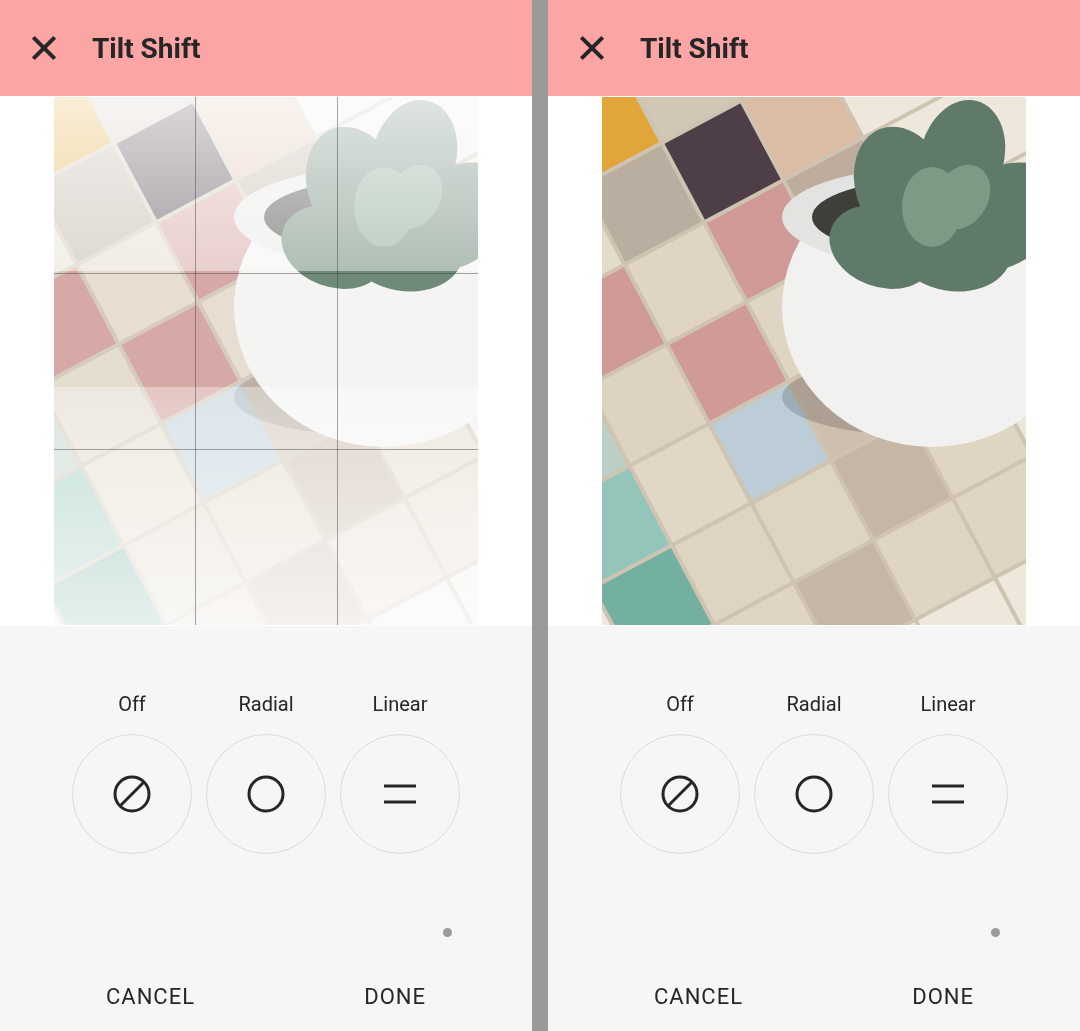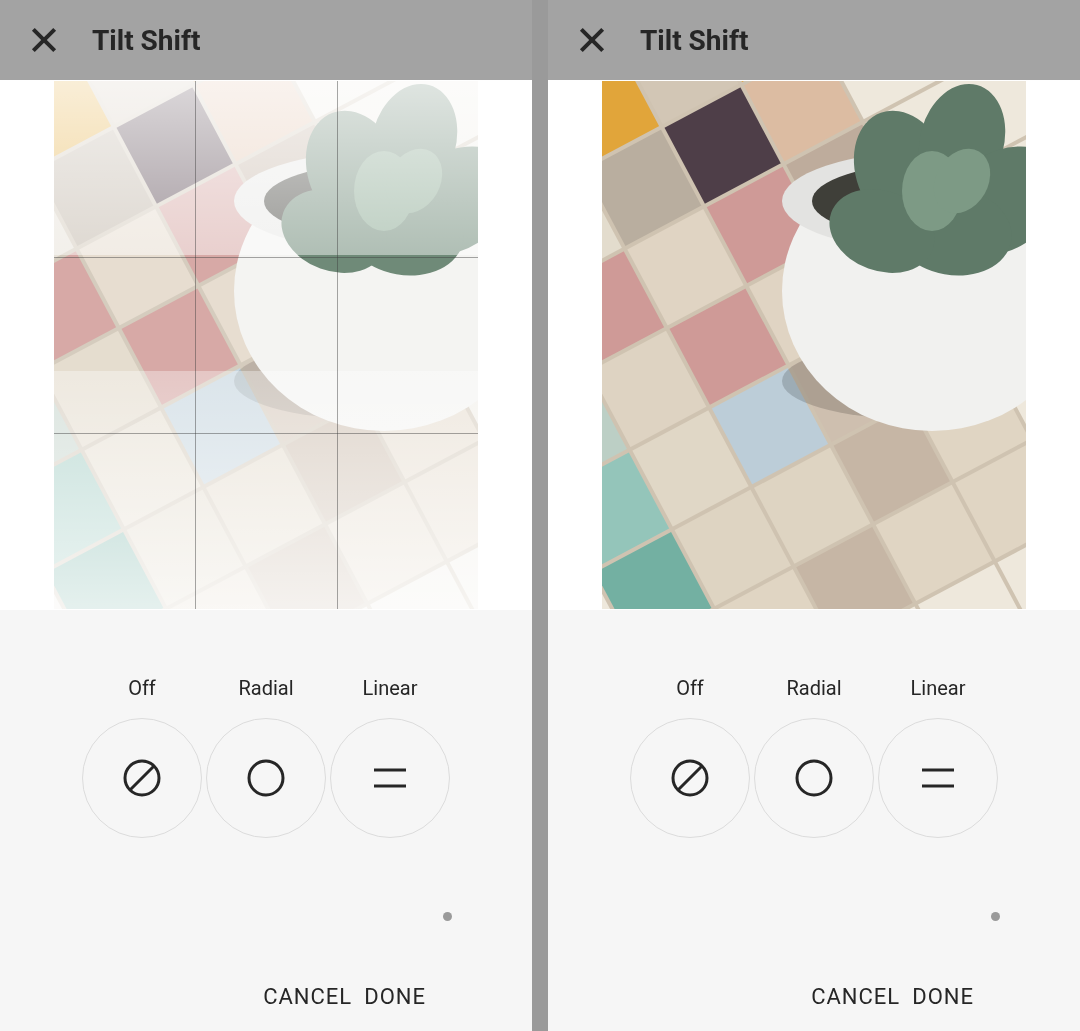--- a/index.html
+++ b/index.html
@@ -2,21 +2,21 @@
 <html><head>
 <meta charset="utf-8">
 <style>
   html,body{margin:0;padding:0;font-family:-apple-system,BlinkMacSystemFont,"Segoe UI",Roboto,Helvetica,Arial,sans-serif;background:#fff;color:#262626;}
   .stage{width:1080px;height:1031px;position:relative;overflow:hidden;}
   .split{display:flex;width:100%;height:100%;}
   .divider{width:16px;background:#9a9a9a;flex:0 0 16px;}
   .pane{flex:1 1 0;display:flex;flex-direction:column;background:#fff;min-width:0;}
 
   
-  .header{height:80px;display:flex;align-items:center;padding:0 24px;background:#a3a3a3;}
+  .header{height:80px;display:flex;align-items:center;padding:8px 24px;background:#fca5a5;}
   .close-btn{width:40px;height:40px;display:flex;align-items:center;justify-content:center;cursor:pointer;}
   .close-btn svg{width:32px;height:32px;stroke:#262626;stroke-width:3;}
   .title{font-size:28px;font-weight:700;margin-left:28px;}
 
   
   .image-area{flex:0 0 530px;background:#fff;display:flex;align-items:center;justify-content:center;}
   .photo{position:relative;width:424px;height:528px;overflow:hidden;}
   .photo svg{width:100%;height:100%;display:block;}
   .grid-overlay{position:absolute;inset:0;}
   .grid-overlay .gl{position:absolute;background:rgba(60,60,60,0.45);}
@@ -27,30 +27,30 @@
   .grid-overlay .h2{top:66.666%;left:0;right:0;height:1px;}
   
   .mask-veil{position:absolute;inset:0;pointer-events:none;}
   .mask-veil .band-top{position:absolute;left:0;right:0;top:0;height:33%;
     background:linear-gradient(to bottom,rgba(255,255,255,0.78),rgba(255,255,255,0.45));}
   .mask-veil .band-bottom{position:absolute;left:0;right:0;bottom:0;height:45%;
     background:linear-gradient(to top,rgba(255,255,255,0.78),rgba(255,255,255,0.35));}
 
   
   .controls{flex:1 1 auto;background:#f6f6f6;display:flex;flex-direction:column;align-items:center;justify-content:flex-start;padding-top:66px;position:relative;}
-  .row{display:flex;gap:4px;}
+  .row{display:flex;gap:14px;}
   .ctrl{display:flex;flex-direction:column;align-items:center;}
   .ctrl-label{font-size:20px;color:#262626;margin-bottom:18px;}
   .ctrl-circle{width:118px;height:118px;border-radius:50%;border:1px solid #dcdcdc;background:#f6f6f6;display:flex;align-items:center;justify-content:center;cursor:pointer;}
   .ctrl-circle svg{width:44px;height:44px;stroke:#262626;stroke-width:3;fill:none;}
   .dot-row{position:absolute;top:302px;left:0;right:0;display:flex;justify-content:flex-end;padding-right:80px;}
   .dot{width:9px;height:9px;border-radius:50%;background:#9a9a9a;}
 
   
-  .footer{height:70px;display:flex;align-items:center;justify-content:flex-end;padding:0 100px;background:#f6f6f6;}
+  .footer{height:70px;display:flex;align-items:center;justify-content:space-between;padding:0 100px;background:#f6f6f6;}
   .footer button{background:none;border:none;font-size:22px;letter-spacing:1px;color:#262626;cursor:pointer;font-family:inherit;}
   .footer .done{font-weight:400;}
 </style>
 </head>
 <body>
 
 <div class="stage">
   <div class="split">
 
     <div class="pane">

